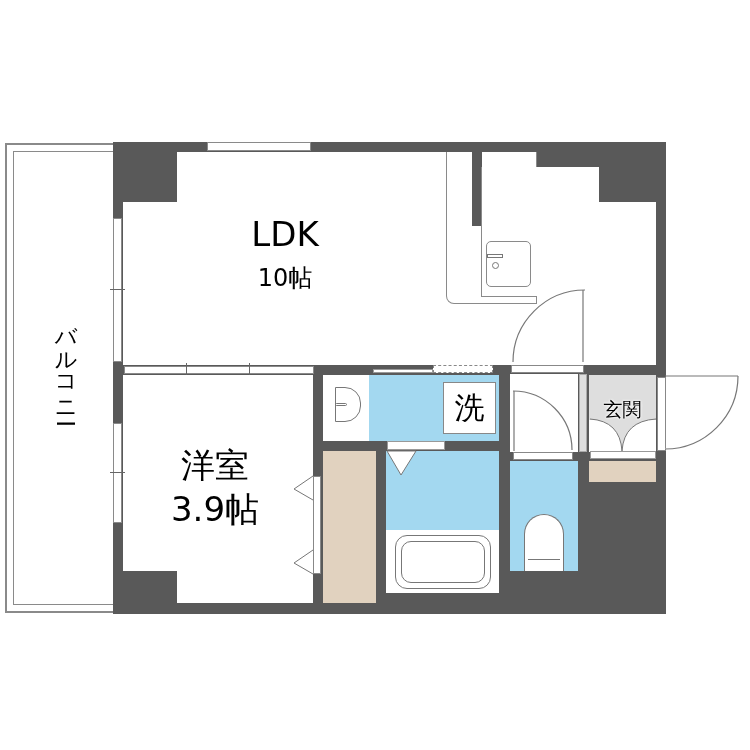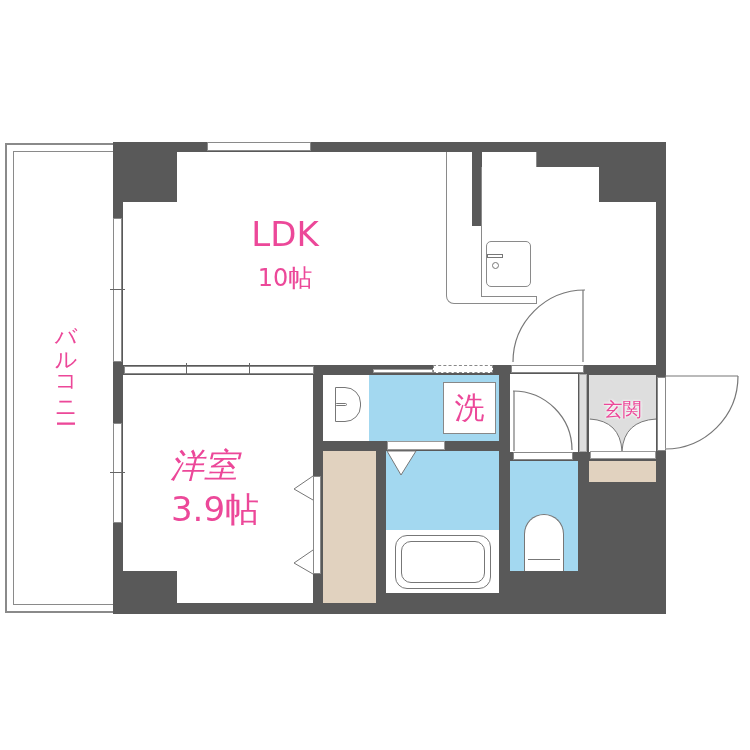--- a/index.html
+++ b/index.html
@@ -4,21 +4,21 @@
   <style>
     html, body { margin: 0; padding: 0; background: #ffffff; }
     body { width: 750px; height: 750px; position: relative; overflow: hidden;
            font-family: "DejaVu Sans", sans-serif; }
     .abs { position: absolute; box-sizing: border-box; }
     .wall { background: #595959; }
     .floor { background: #ffffff; }
     .wet { background: #a3d8f0; }
     .wood { background: #e1d2bf; }
     .tile { background: #dedede; }
-    .label { position: absolute; color: #ec4899; text-align: center; white-space: nowrap; }
+    .label { position: absolute; color: #000000; text-align: center; white-space: nowrap; }
     .balcony-outer { border: 2px solid #8a8a8a; background: #fff; }
     .balcony-inner { border: 1.5px solid #8a8a8a; }
     .win { background: #fff; border: 1.5px solid #8a8a8a; }
     svg { position: absolute; overflow: visible; }
   </style>
 </head>
 <body>
 
 <div class="abs balcony-outer" style="left:5px;top:143px;width:112px;height:470px;"></div>
 <div class="abs balcony-inner" style="left:13px;top:151px;width:102px;height:454px;border-right:none;"></div>
@@ -110,14 +110,14 @@
 <div class="abs wood" style="left:589px;top:461px;width:67px;height:21px;"></div>
 
 <div class="abs" style="left:657px;top:377px;width:9px;height:74px;background:#fff;border:1px solid #888;"></div>
 <svg style="left:665px;top:376px;" width="76" height="76">
   <path d="M73 0 A73 73 0 0 1 0 73" fill="#fff" stroke="#777" stroke-width="1.2"></path>
   <line x1="0" y1="0" x2="73" y2="0" stroke="#777" stroke-width="1.2"></line>
 </svg>
 
 <div class="label" style="left:230px;top:212px;width:110px;font-size:34px;line-height:44px;">LDK</div>
 <div class="label" style="left:230px;top:256px;width:110px;font-size:24px;line-height:44px;">10帖</div>
-<div class="label" style="left:144px;top:443px;width:120px;font-size:34px;line-height:44px;font-style:italic;">洋室</div>
+<div class="label" style="left:155px;top:443px;width:120px;font-size:34px;line-height:44px;">洋室</div>
 <div class="label" style="left:155px;top:487px;width:120px;font-size:34px;line-height:44px;">3.9帖</div>
 
 </body></html>

